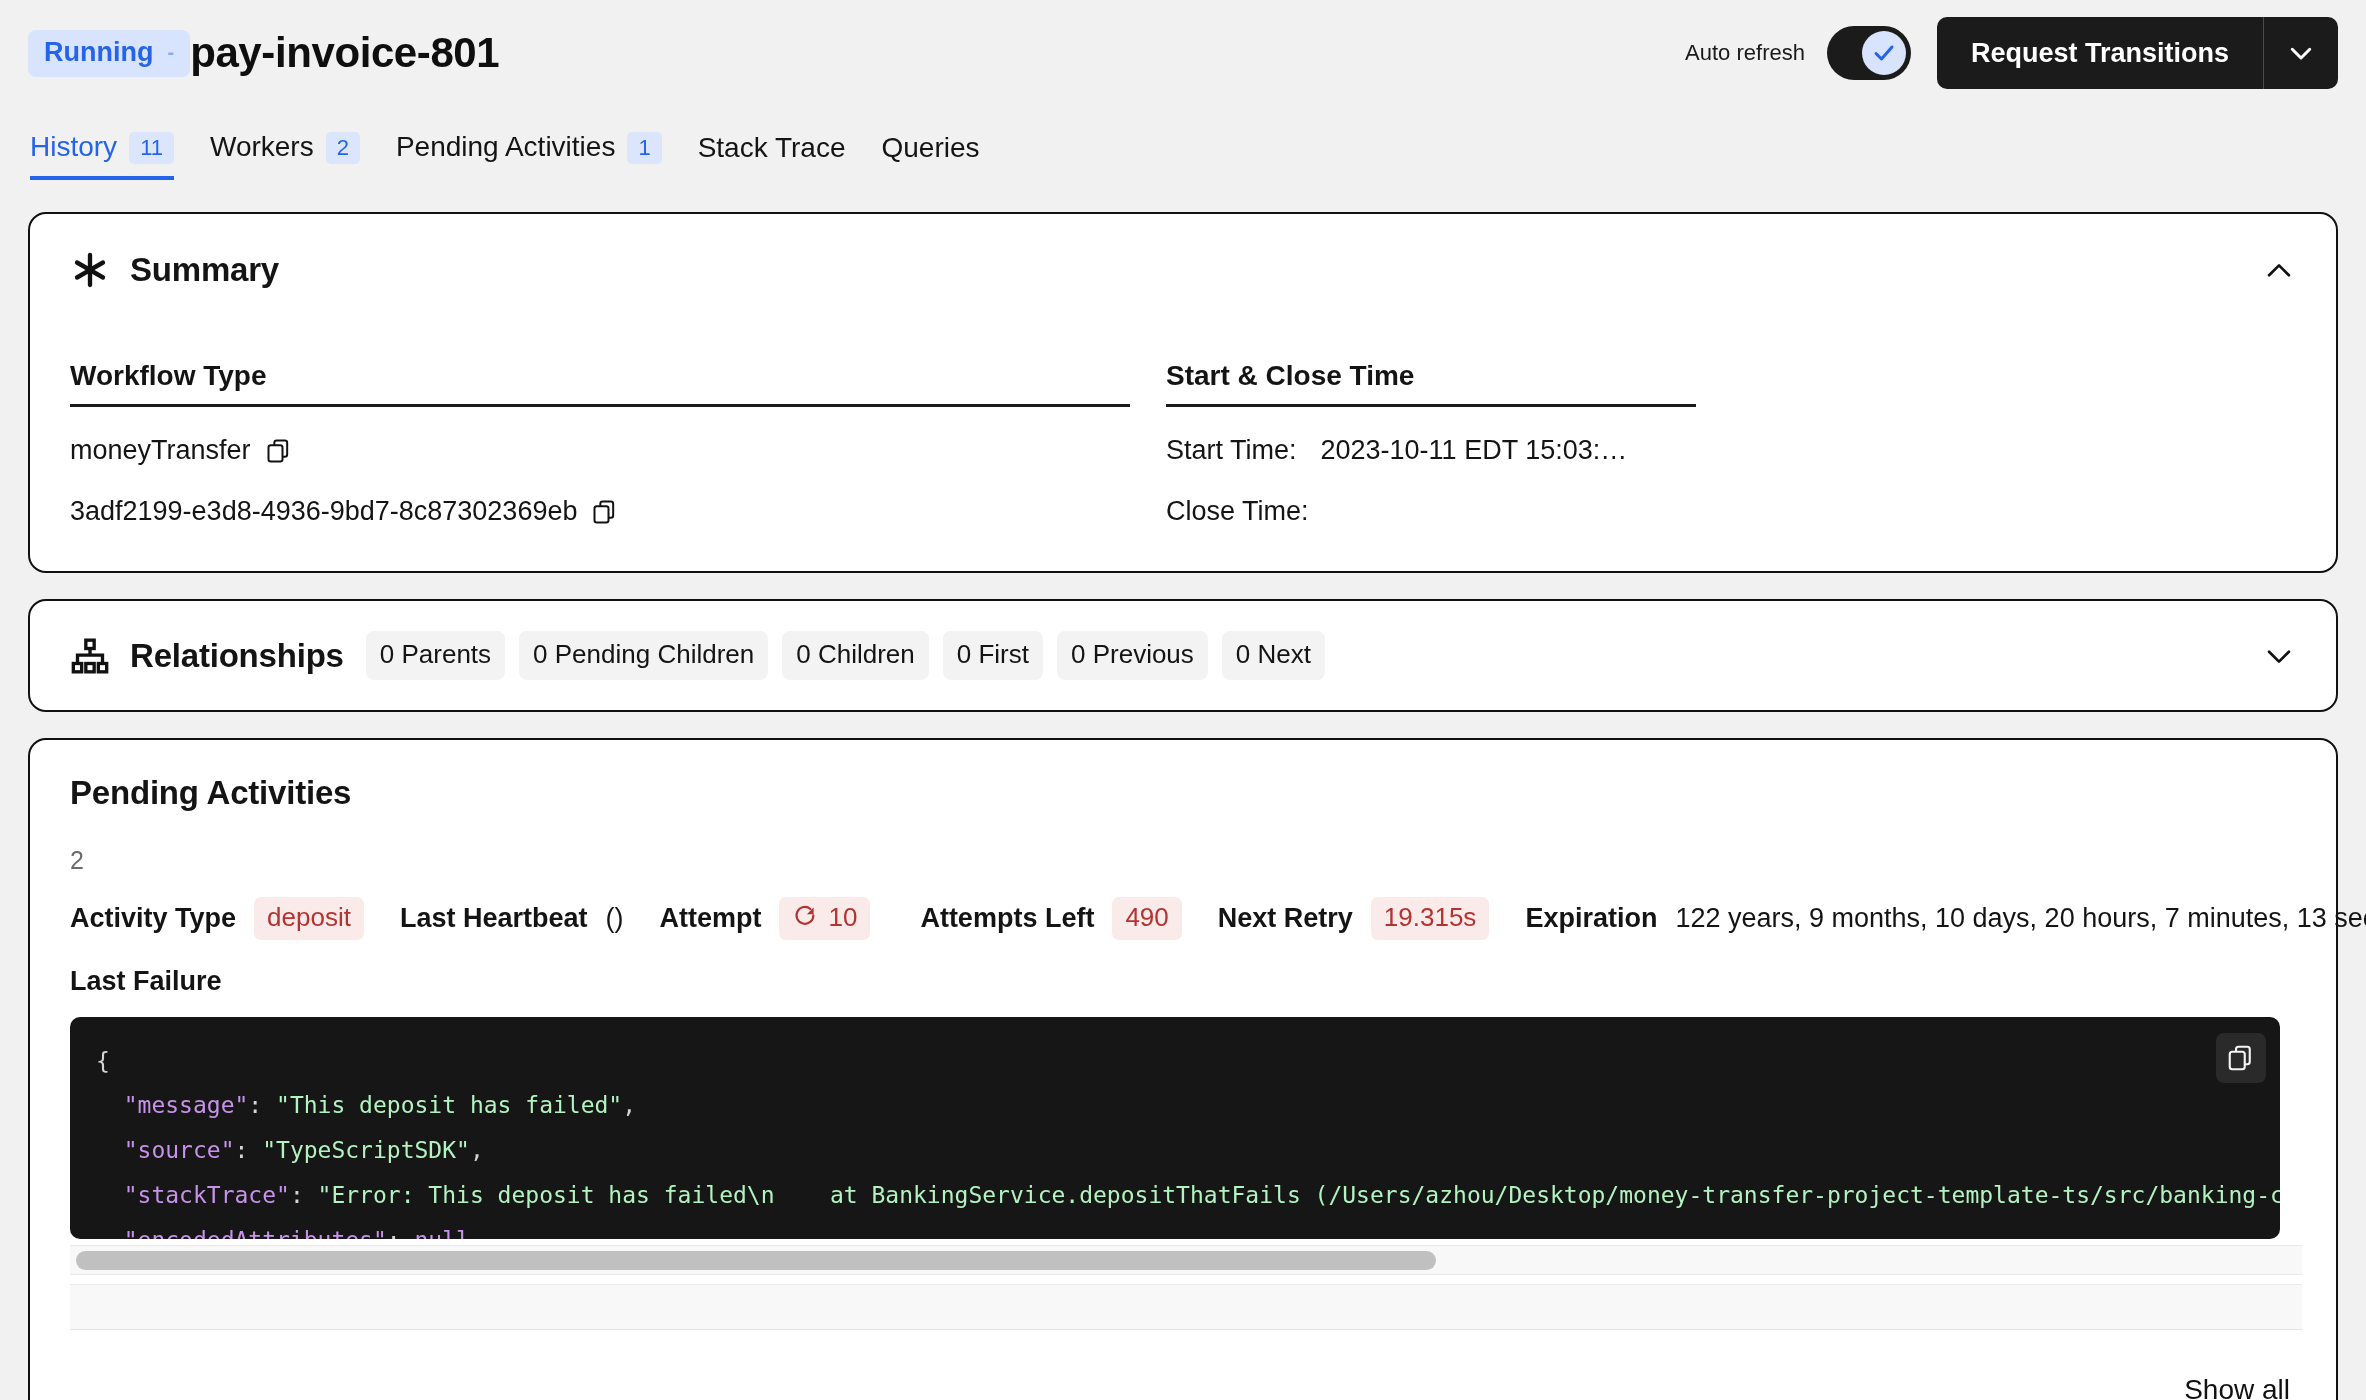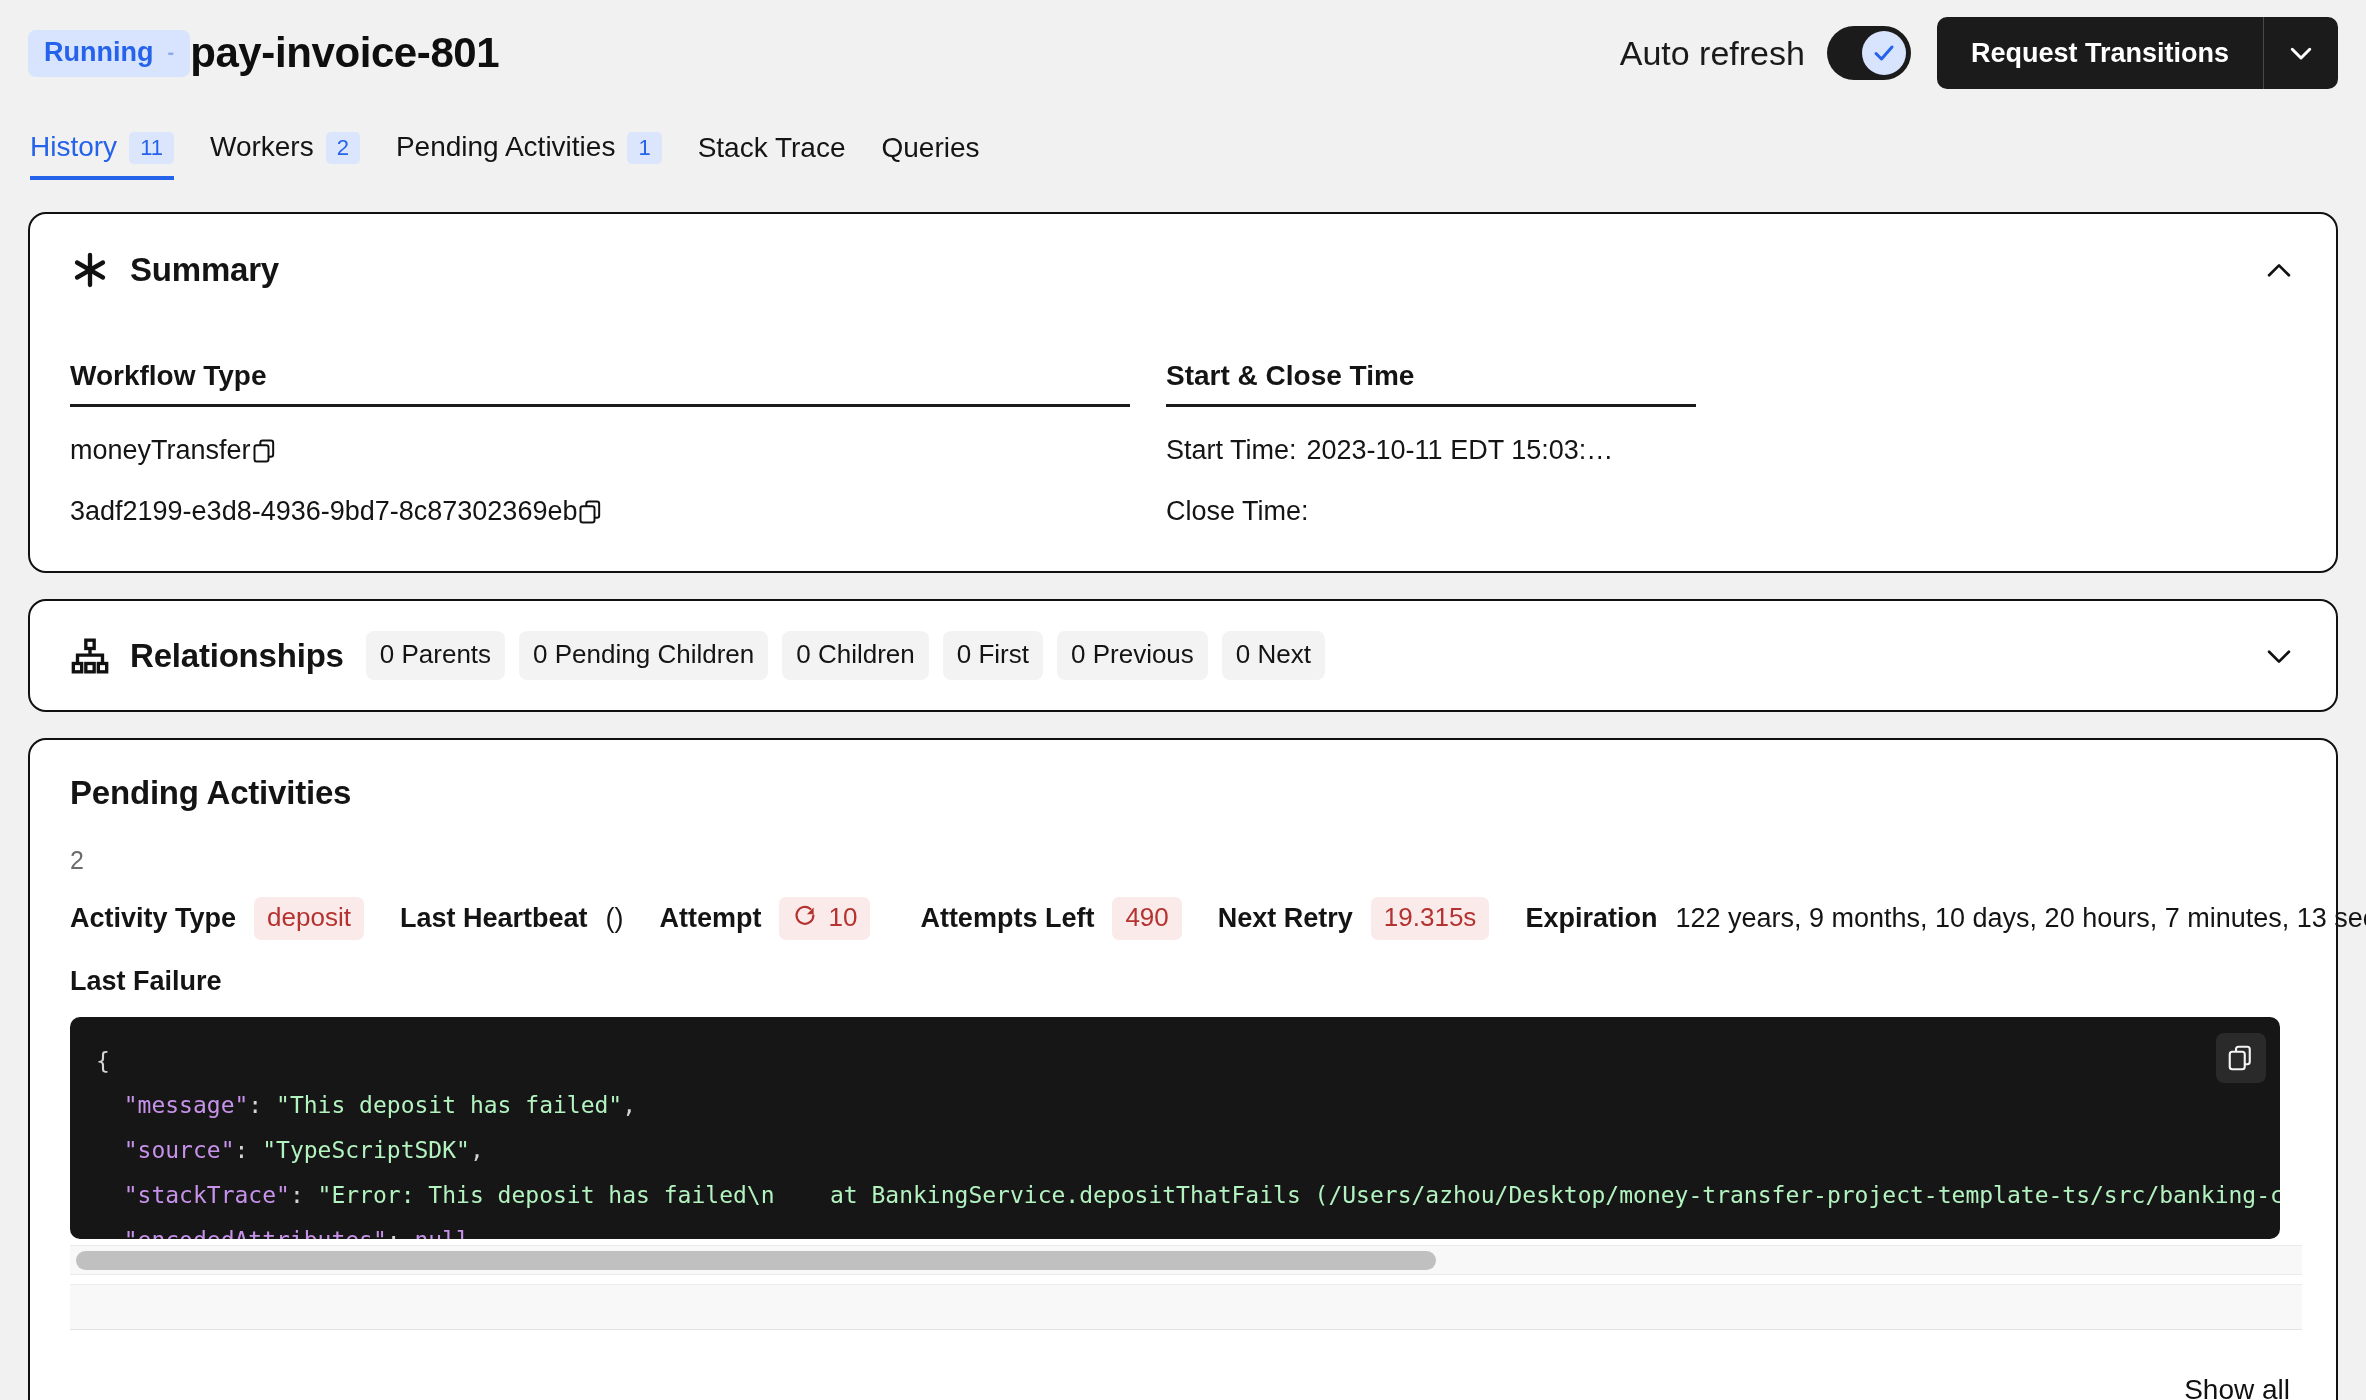--- a/index.html
+++ b/index.html
@@ -26,21 +26,21 @@
     line-height: 1;
   }
   .status-pill .dash { color: #7da0e8; font-size: 20px; opacity: .85; }
   .wf-title {
     font-size: 42px; font-weight: 700; letter-spacing: -0.4px;
     color: #0f0f0f; white-space: nowrap;
   }
   .header-right {
     margin-left: auto; display: flex; align-items: center; gap: 22px;
   }
-  .auto-refresh-label { font-size: 34px; color: #1a1a1a; }
+  .auto-refresh-label { font-size: 22px; color: #1a1a1a; }
   .toggle {
     width: 84px; height: 54px; border-radius: 27px; background: #1b1b1b;
     display: flex; align-items: center; justify-content: flex-end;
     padding: 0 5px; cursor: pointer; position: relative;
   }
   .toggle .knob {
     width: 44px; height: 44px; border-radius: 50%;
     background: #d8e4fd; display: flex; align-items: center; justify-content: center;
   }
   .toggle .knob svg { width: 24px; height: 24px; }
@@ -94,21 +94,21 @@
   .chev-btn svg { width: 34px; height: 34px; }
 
   .summary-grid {
     display: grid; grid-template-columns: 1060px 530px 1fr;
     column-gap: 36px; margin-top: 70px;
   }
   .col-head {
     font-size: 28px; font-weight: 700; padding-bottom: 12px;
     border-bottom: 3px solid #1a1a1a;
   }
-  .col-row { display: flex; align-items: center; gap: 0; margin-top: 28px; font-size: 27px; }
+  .col-row { display: flex; align-items: center; gap: 14px; margin-top: 28px; font-size: 27px; }
   .col-row.second { margin-top: 30px; }
   .mono-id { font-size: 27px; }
   .link-underline { text-decoration: underline; text-underline-offset: 4px; cursor: pointer; }
   .copy-ico { width: 28px; height: 28px; flex: 0 0 auto; cursor: pointer; }
   .kv-label { }
   .kv-val { margin-left: 10px; }
 
   
   .rel-card { padding: 30px 40px; display: flex; align-items: center; }
   .rel-ico { width: 40px; height: 40px; margin-right: 20px; display: flex; align-items: center; justify-content: center; }

